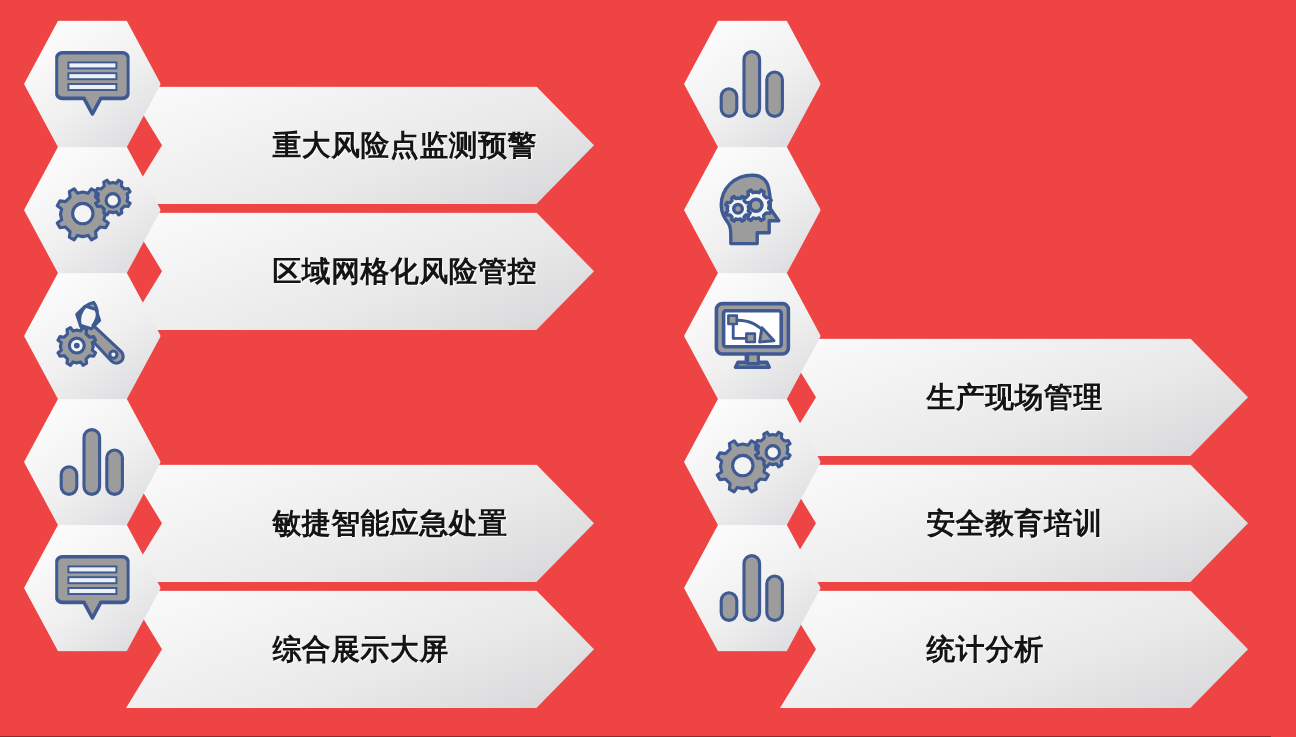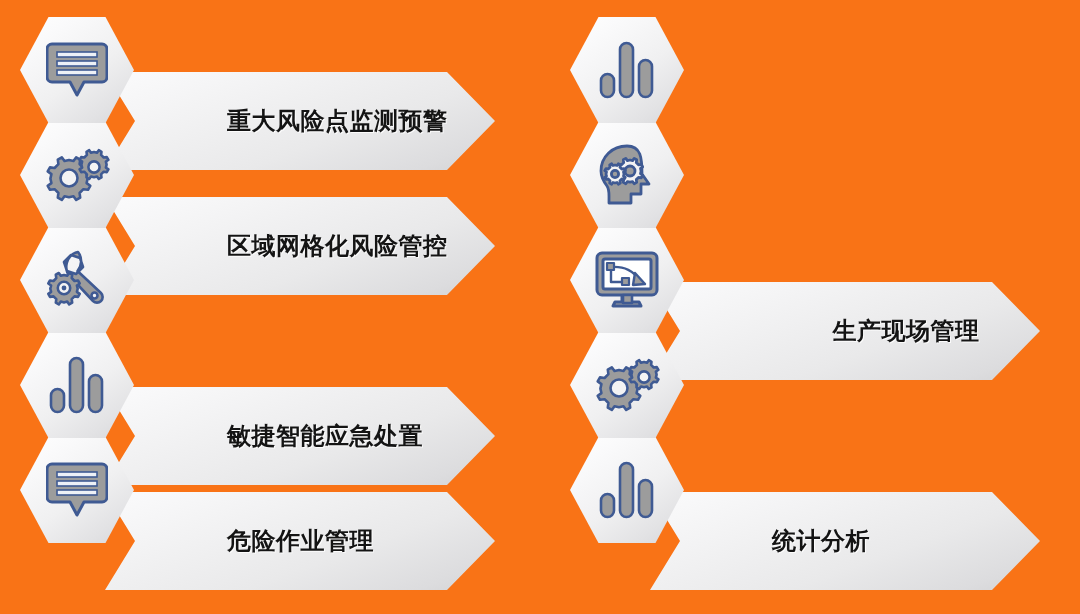--- a/index.html
+++ b/index.html
@@ -2,21 +2,21 @@
 <html><head>
 <meta charset="utf-8">
 <style>
   * { margin:0; padding:0; box-sizing:border-box; }
   html,body {
     width:1080px; height:614px;
     background:#000;
     font-family:"Liberation Sans","DejaVu Sans",sans-serif;
     overflow:hidden;
   }
-  #stage { position:relative; width:1080px; height:614px; background:#f97316; }
+  #stage { position:relative; width:1080px; height:614px; background:#ef4444; }
 
   .column { position:absolute; top:0; height:614px; }
   #col-left  { left:0px;   width:540px; }
   #col-right { left:540px; width:540px; }
 
   .banner {
     position:absolute;
     height:98px;
     background:linear-gradient(160deg,#fbfbfc 0%,#f3f3f4 28%,#e9e9ea 62%,#dcdcde 88%,#d2d2d4 100%);
     -webkit-clip-path:polygon(0% 0%, calc(100% - 48px) 0%, 100% 50%, calc(100% - 48px) 100%, 0% 100%, 30px 50%);
@@ -56,21 +56,21 @@
         <div class="label">重大风险点监测预警</div>
       </div>
       <div class="hex" style="left: 20px; top: 17px; z-index: 10;">
     <svg width="62" height="58" viewBox="0 0 62 58">
       <path d="M6 3 H56 A5 5 0 0 1 61 8 V36 A5 5 0 0 1 56 41 H38 L31 54 L24 41 H6 A5 5 0 0 1 1 36 V8 A5 5 0 0 1 6 3 Z" class="ico-fill ico-stroke" stroke-width="3" stroke-linejoin="round"></path>
       <rect x="11" y="11" width="40" height="5" fill="#eef1f7" stroke="#3f5a93" stroke-width="1.6"></rect>
       <rect x="11" y="20" width="40" height="5" fill="#eef1f7" stroke="#3f5a93" stroke-width="1.6"></rect>
       <rect x="11" y="29" width="40" height="5" fill="#eef1f7" stroke="#3f5a93" stroke-width="1.6"></rect>
     </svg>
       </div>
-      <div class="banner" style="left: 105px; top: 177px; width: 390px; z-index: 1; margin-top: 20px;">
+      <div class="banner" style="left: 105px; top: 177px; width: 390px; z-index: 1;">
         <div class="label">区域网格化风险管控</div>
       </div>
       <div class="hex" style="left: 20px; top: 122px; z-index: 9;">
     <svg width="66" height="58" viewBox="0 0 66 58">
       <g class="ico-fill ico-stroke" stroke-width="2.6" stroke-linejoin="round">
         <path d="M25 14 l4.5 1 2.7-3.7 4 2.3 -0.6 4.6 3.8 3.8 4.6-0.6 2.3 4 -3.7 2.7 1 4.5 -1 4.5 3.7 2.7 -2.3 4 -4.6-0.6 -3.8 3.8 0.6 4.6 -4 2.3 -2.7-3.7 -4.5 1 -4.5-1 -2.7 3.7 -4-2.3 0.6-4.6 -3.8-3.8 -4.6 0.6 -2.3-4 3.7-2.7 -1-4.5 1-4.5 -3.7-2.7 2.3-4 4.6 0.6 3.8-3.8 -0.6-4.6 4-2.3 2.7 3.7 Z"></path>
         <circle cx="25" cy="32" r="8.5" fill="#f3f3f4"></circle>
         <path d="M50 6 l3 0.7 1.8-2.5 2.7 1.6 -0.4 3.1 2.6 2.6 3.1-0.4 1.6 2.7 -2.5 1.8 0.7 3 -0.7 3 2.5 1.8 -1.6 2.7 -3.1-0.4 -2.6 2.6 0.4 3.1 -2.7 1.6 -1.8-2.5 -3 0.7 -3-0.7 -1.8 2.5 -2.7-1.6 0.4-3.1 -2.6-2.6 -3.1 0.4 -1.6-2.7 2.5-1.8 -0.7-3 0.7-3 -2.5-1.8 1.6-2.7 3.1 0.4 2.6-2.6 -0.4-3.1 2.7-1.6 1.8 2.5 Z"></path>
         <circle cx="50" cy="21" r="5.6" fill="#f3f3f4"></circle>
       </g>
@@ -94,21 +94,21 @@
       <div class="hex" style="left: 20px; top: 332px; z-index: 7;">
     <svg width="56" height="58" viewBox="0 0 56 58">
       <g class="ico-fill ico-stroke" stroke-width="2.6" stroke-linejoin="round">
         <rect x="2" y="33" width="13" height="23" rx="6.5"></rect>
         <rect x="21" y="2" width="13" height="54" rx="6.5"></rect>
         <rect x="40" y="19" width="13" height="37" rx="6.5"></rect>
       </g>
     </svg>
       </div>
       <div class="banner" style="left: 105px; top: 492px; width: 390px; z-index: 1;">
-        <div class="label">危险作业管理</div>
+        <div class="label">综合展示大屏</div>
       </div>
       <div class="hex" style="left: 20px; top: 437px; z-index: 6;">
     <svg width="62" height="58" viewBox="0 0 62 58">
       <path d="M6 3 H56 A5 5 0 0 1 61 8 V36 A5 5 0 0 1 56 41 H38 L31 54 L24 41 H6 A5 5 0 0 1 1 36 V8 A5 5 0 0 1 6 3 Z" class="ico-fill ico-stroke" stroke-width="3" stroke-linejoin="round"></path>
       <rect x="11" y="11" width="40" height="5" fill="#eef1f7" stroke="#3f5a93" stroke-width="1.6"></rect>
       <rect x="11" y="20" width="40" height="5" fill="#eef1f7" stroke="#3f5a93" stroke-width="1.6"></rect>
       <rect x="11" y="29" width="40" height="5" fill="#eef1f7" stroke="#3f5a93" stroke-width="1.6"></rect>
     </svg>
       </div>
     </div>
@@ -126,37 +126,40 @@
     <svg width="60" height="62" viewBox="0 0 60 62">
       <g class="ico-fill ico-stroke" stroke-width="2.8" stroke-linejoin="round">
         <path d="M30 2 C15 2 4 13 4 27 C4 34 7 38 10 42 C12 45 12 48 12 52 L12 59 L34 59 L34 50 L44 50 L44 40 L52 40 L45 30 C45 14 44 2 30 2 Z"></path>
         <path d="M33 16 l2.6 0.6 1.6-2.2 2.5 1.4 -0.4 2.8 2.2 2.2 2.8-0.4 1.4 2.5 -2.2 1.6 0.6 2.6 -0.6 2.6 2.2 1.6 -1.4 2.5 -2.8-0.4 -2.2 2.2 0.4 2.8 -2.5 1.4 -1.6-2.2 -2.6 0.6 -2.6-0.6 -1.6 2.2 -2.5-1.4 0.4-2.8 -2.2-2.2 -2.8 0.4 -1.4-2.5 2.2-1.6 -0.6-2.6 0.6-2.6 -2.2-1.6 1.4-2.5 2.8 0.4 2.2-2.2 -0.4-2.8 2.5-1.4 1.6 2.2 Z" fill="#f3f3f4"></path>
         <circle cx="33" cy="27" r="5" fill="#9c9c9c"></circle>
         <path d="M18 21 l2 0.5 1.3-1.8 2 1.2 -0.3 2.3 1.8 1.8 2.3-0.3 1.2 2 -1.8 1.3 0.5 2 -0.5 2 1.8 1.3 -1.2 2 -2.3-0.3 -1.8 1.8 0.3 2.3 -2 1.2 -1.3-1.8 -2 0.5 -2-0.5 -1.3 1.8 -2-1.2 0.3-2.3 -1.8-1.8 -2.3 0.3 -1.2-2 1.8-1.3 -0.5-2 0.5-2 -1.8-1.3 1.2-2 2.3 0.3 1.8-1.8 -0.3-2.3 2-1.2 1.3 1.8 Z" fill="#f3f3f4"></path>
         <circle cx="18" cy="30" r="3.6" fill="#9c9c9c"></circle>
       </g>
     </svg>
       </div>
-      <div class="banner" style="left: 110px; top: 282px; width: 390px; z-index: 1; justify-content: center;">
+      <div class="banner" style="left: 110px; top: 282px; width: 390px; z-index: 1;">
         <div class="label">生产现场管理</div>
       </div>
       <div class="hex" style="left: 30px; top: 227px; z-index: 8;">
     <svg width="64" height="58" viewBox="0 0 64 58">
       <g class="ico-stroke" stroke-width="3" stroke-linejoin="round" fill="none">
         <rect x="2" y="2" width="60" height="42" rx="5" class="ico-fill"></rect>
         <rect x="8" y="8" width="48" height="30" rx="2" fill="#ffffff"></rect>
         <path d="M16 16 C30 15 38 20 46 30" stroke="#3f5a93" stroke-width="2.4" fill="none"></path>
         <path d="M16 16 L16 31 L30 31" stroke="#3f5a93" stroke-width="2.4" fill="none"></path>
         <rect x="12" y="12" width="7" height="7" class="ico-fill" stroke-width="2.2"></rect>
         <rect x="27" y="27" width="7" height="7" class="ico-fill" stroke-width="2.2"></rect>
         <path d="M40 22 L50 33 L38 34 Z" class="ico-fill" stroke-width="2.4"></path>
         <path d="M27 44 L27 51 M18 55 L46 55 L44 51 L20 51 Z" class="ico-fill" stroke-width="3"></path>
         <rect x="28" y="44" width="9" height="8" class="ico-fill" stroke-width="2.6"></rect>
       </g>
     </svg>
+      </div>
+      <div class="banner" style="left: 110px; top: 387px; width: 390px; z-index: 1;">
+        <div class="label">安全教育培训</div>
       </div>
       <div class="hex" style="left: 30px; top: 332px; z-index: 7;">
     <svg width="66" height="58" viewBox="0 0 66 58">
       <g class="ico-fill ico-stroke" stroke-width="2.6" stroke-linejoin="round">
         <path d="M25 14 l4.5 1 2.7-3.7 4 2.3 -0.6 4.6 3.8 3.8 4.6-0.6 2.3 4 -3.7 2.7 1 4.5 -1 4.5 3.7 2.7 -2.3 4 -4.6-0.6 -3.8 3.8 0.6 4.6 -4 2.3 -2.7-3.7 -4.5 1 -4.5-1 -2.7 3.7 -4-2.3 0.6-4.6 -3.8-3.8 -4.6 0.6 -2.3-4 3.7-2.7 -1-4.5 1-4.5 -3.7-2.7 2.3-4 4.6 0.6 3.8-3.8 -0.6-4.6 4-2.3 2.7 3.7 Z"></path>
         <circle cx="25" cy="32" r="8.5" fill="#f3f3f4"></circle>
         <path d="M50 6 l3 0.7 1.8-2.5 2.7 1.6 -0.4 3.1 2.6 2.6 3.1-0.4 1.6 2.7 -2.5 1.8 0.7 3 -0.7 3 2.5 1.8 -1.6 2.7 -3.1-0.4 -2.6 2.6 0.4 3.1 -2.7 1.6 -1.8-2.5 -3 0.7 -3-0.7 -1.8 2.5 -2.7-1.6 0.4-3.1 -2.6-2.6 -3.1 0.4 -1.6-2.7 2.5-1.8 -0.7-3 0.7-3 -2.5-1.8 1.6-2.7 3.1 0.4 2.6-2.6 -0.4-3.1 2.7-1.6 1.8 2.5 Z"></path>
         <circle cx="50" cy="21" r="5.6" fill="#f3f3f4"></circle>
       </g>
     </svg>

